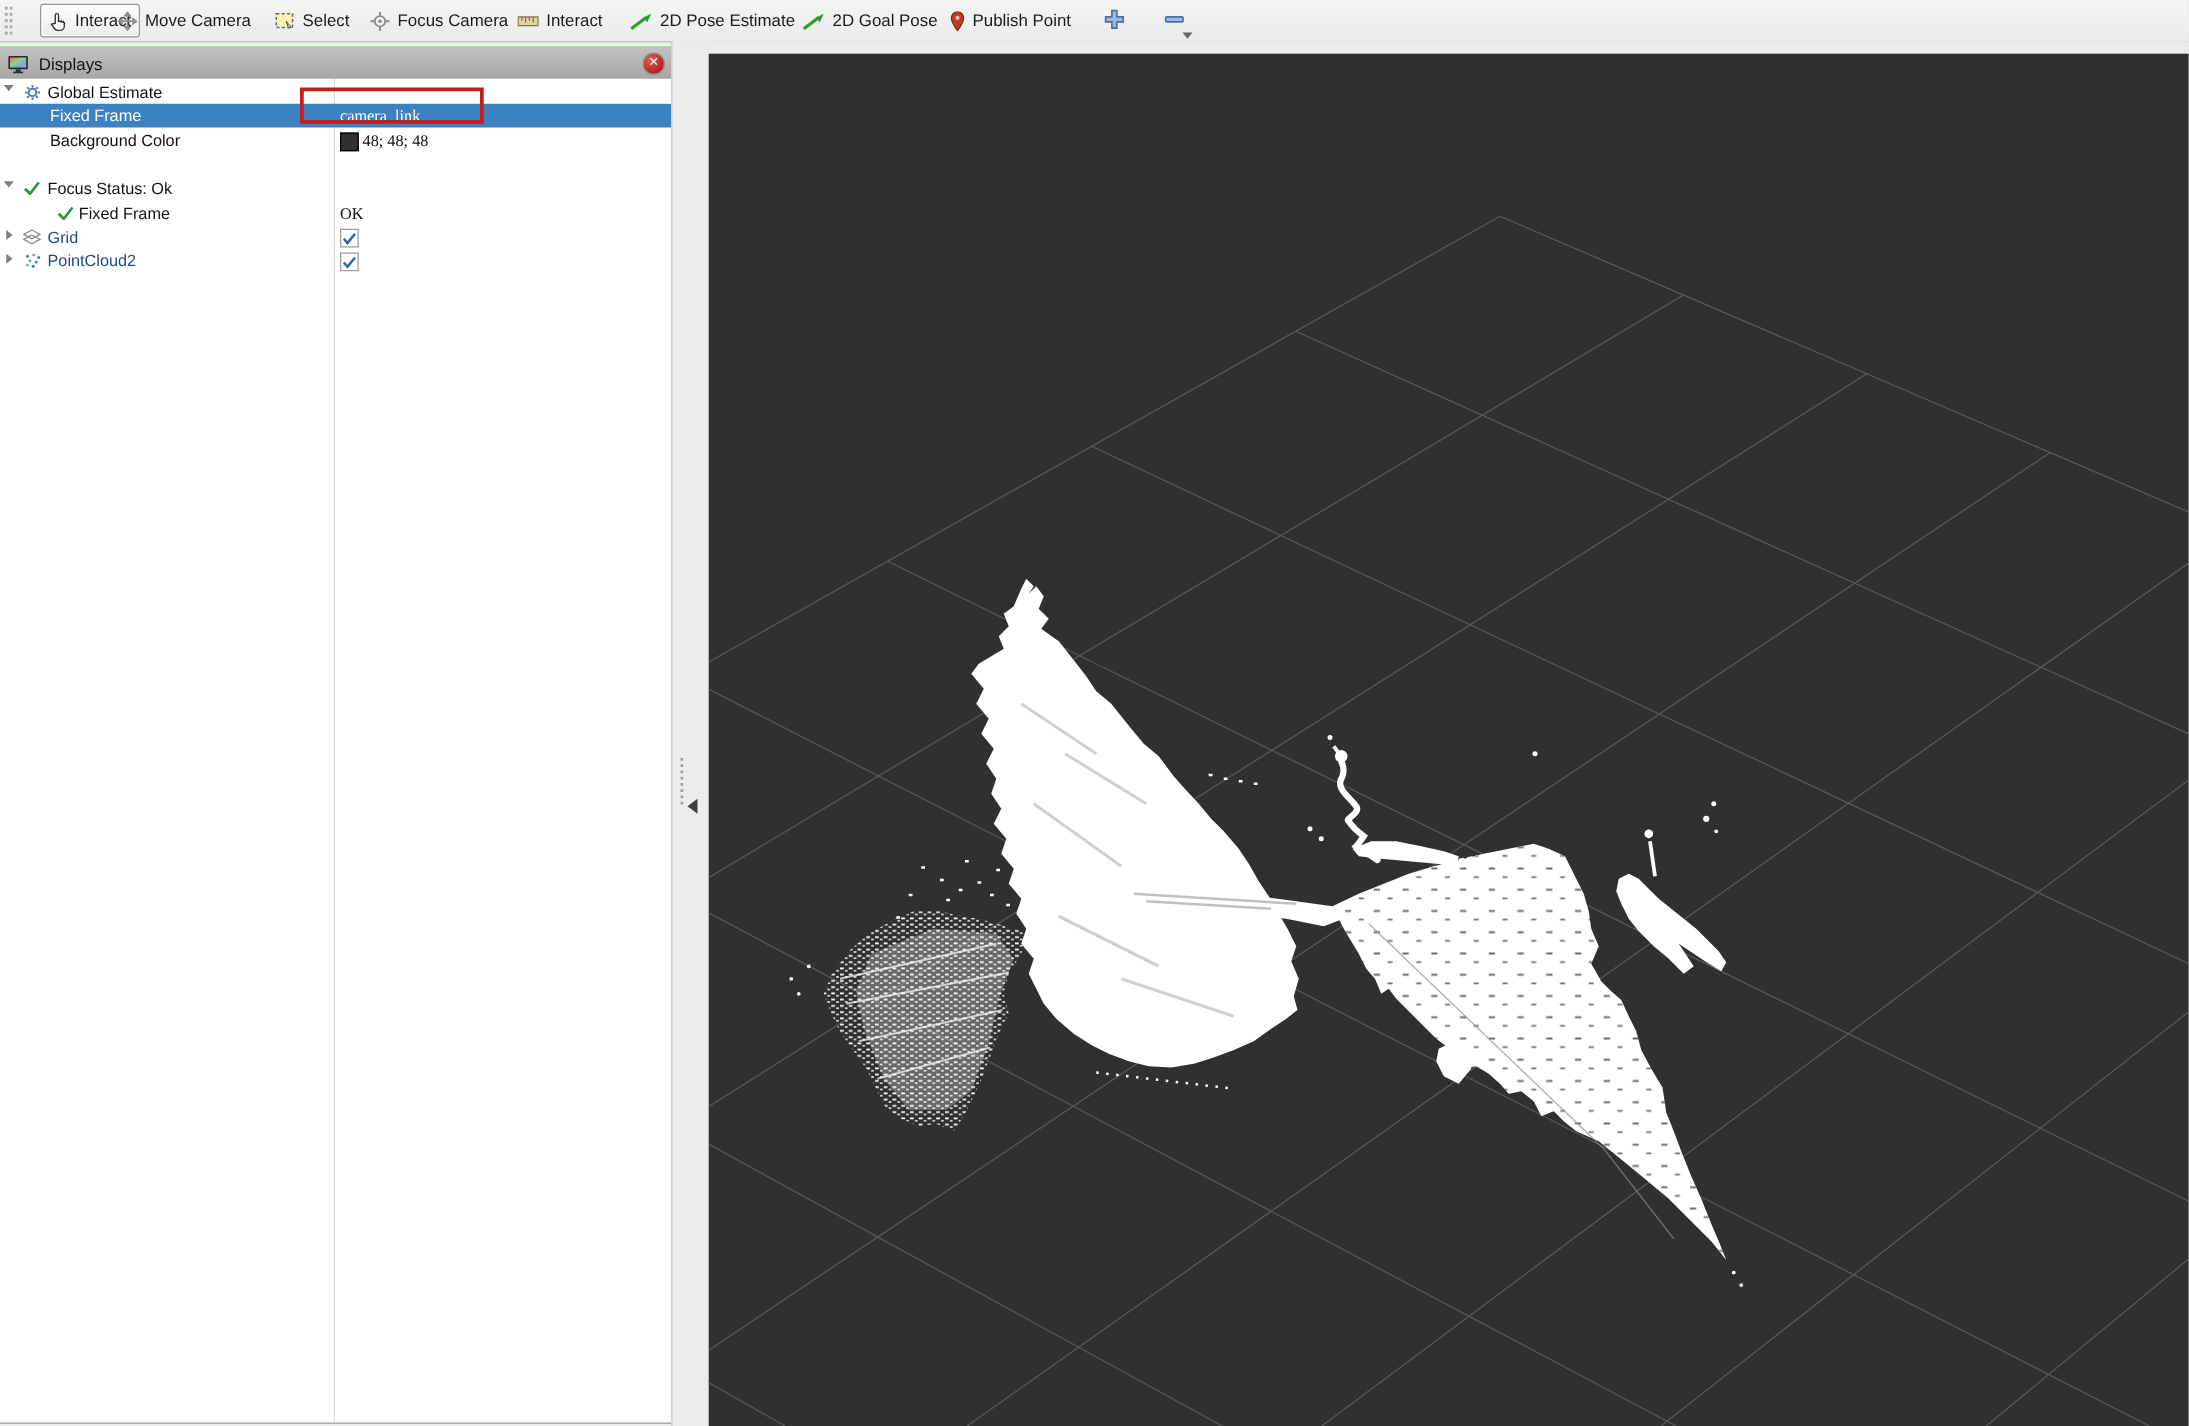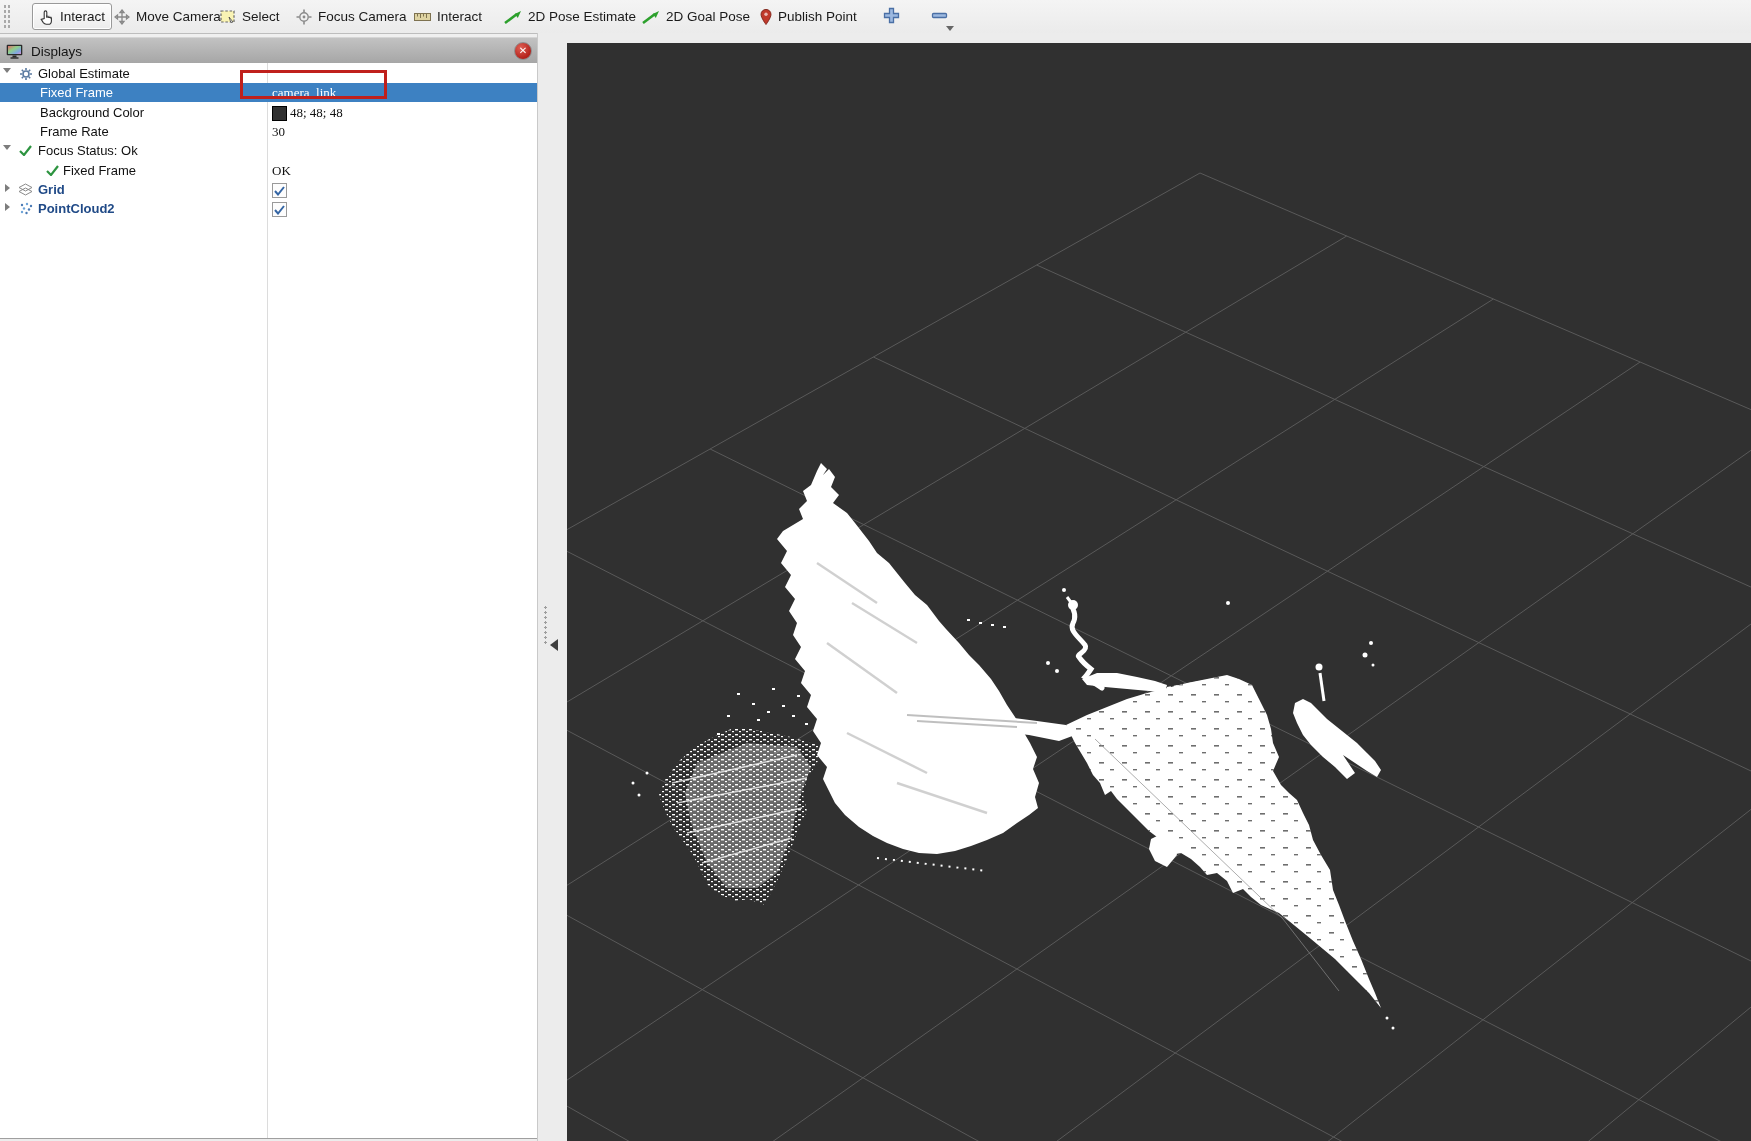--- a/index.html
+++ b/index.html
@@ -44,21 +44,21 @@
   .row .ricon{position:absolute;left:18px;top:2px;width:15px;height:15px;display:flex;
               align-items:center;justify-content:center;}
   .row .ricon2{position:absolute;left:45px;top:2px;width:15px;height:15px;display:flex;
                align-items:center;justify-content:center;}
   .row .lbl{position:absolute;top:2px;white-space:nowrap;}
   .row .lbl.l1{left:38px;}
   .row .lbl.l2{left:40px;}
   .row .lbl.l2i{left:63px;}
   .row .val{position:absolute;left:272px;top:2px;white-space:nowrap;font-family:Liberation Serif, serif;}
   .row .val.indent{left:290px;}
-  .row.display-name .lbl{color:#204a87;font-weight:bold;}
+  .row.display-name .lbl{color:#204a87;font-weight:normal;}
   .row.selected{background:#3d81c2;}
   .row.selected .lbl,.row.selected .val{color:#fff;}
   .swatch{position:absolute;left:272px;top:3px;width:13px;height:13px;background:#303030;
           border:1px solid #000;}
   .checkbox{position:absolute;left:272px;top:3px;width:13px;height:13px;background:#fdfdfd;
             border:1px solid #9a9a9a;display:flex;align-items:center;justify-content:center;}
   .annotation-rect{position:absolute;left:240px;top:7px;width:141px;height:23px;
                    border:3px solid #c0201c;z-index:6;pointer-events:none;}
   .panel-bottom{position:absolute;left:0;bottom:0;width:537px;height:6px;background:#ececec;
                 border-top:1px solid #9f9f9f;}
@@ -89,21 +89,21 @@
     <button class="tool active" style="left:32px">
       <span>
           <svg width="15" height="16" viewBox="0 0 15 16">
             <path d="M5.2 9.5V3.2a1.3 1.3 0 0 1 2.6 0v4.6l4.6 1.2v3.2a3.2 3.2 0 0 1-3.2 3.1H7.3a4 4 0 0 1-3-1.7L2.2 10.4z" fill="#fff" stroke="#333" stroke-width="1.1"></path>
             <path d="M7.8 6.2v2.6M9.9 6.8v2.2M11.8 7.6v1.8" stroke="#333" stroke-width="0.9" fill="none"></path>
           </svg>
         </span>
       <span>Interact</span>
     </button>
 
-    <button class="tool" style="left:108px">
+    <button class="tool" style="left:88px">
       <span>
           <svg width="16" height="16" viewBox="0 0 16 16" stroke="#888" stroke-width="1.3" fill="#bbb">
             <path d="M8 1l2 2.5H6z"></path>
             <path d="M8 15l-2-2.5h4z"></path>
             <path d="M1 8l2.5-2v4z"></path>
             <path d="M15 8l-2.5 2V6z"></path>
             <path d="M8 4v8M4 8h8" fill="none"></path>
           </svg>
         </span>
       <span>Move Camera</span>
@@ -225,24 +225,20 @@
         <span class="lbl l2">Fixed Frame</span>
         <span class="val">camera_link</span>
       </div>
 
       <div class="row" style="top:40px">
         <span class="lbl l2">Background Color</span>
         <span class="swatch"></span>
         <span class="val indent">48; 48; 48</span>
       </div>
 
-      <div class="row" style="top:59px">
-        <span class="lbl l2">Frame Rate</span>
-        <span class="val">30</span>
-      </div>
 
       <div class="row" style="top:78px">
         <span class="expander exp-down"></span>
         <span class="ricon">
             <svg width="13" height="11" viewBox="0 0 13 11">
               <path d="M1 6l4 4 7-9" stroke="#2d9440" stroke-width="2.2" fill="none"></path>
             </svg>
           </span>
         <span class="lbl l1">Focus Status: Ok</span>
       </div>

